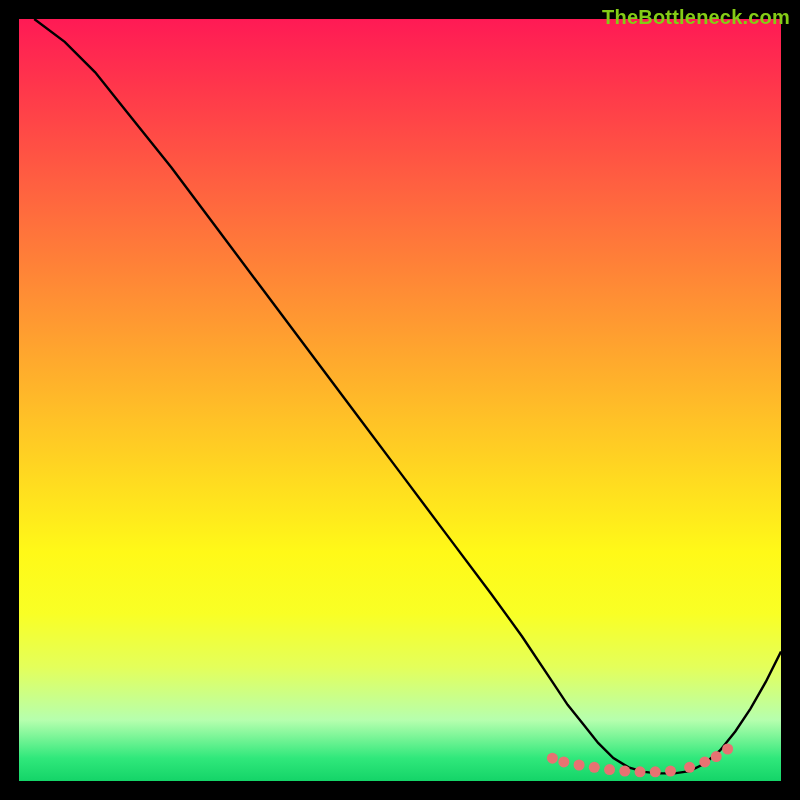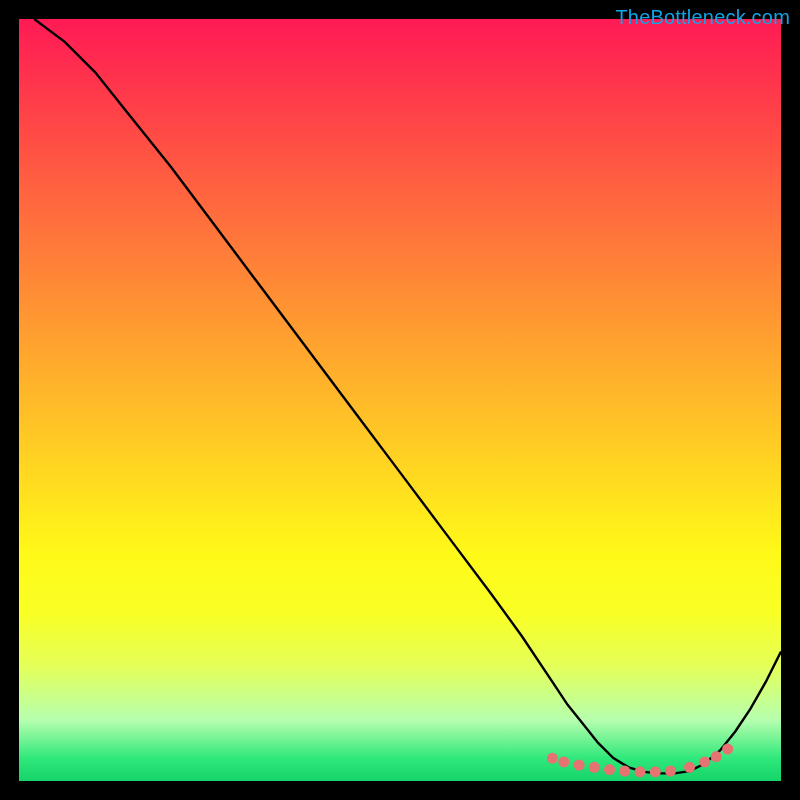--- a/index.html
+++ b/index.html
@@ -1,17 +1,17 @@
 <!DOCTYPE html>
 <html><head>
 <meta charset="utf-8">
 <style>
   * { margin: 0; padding: 0; box-sizing: border-box; }
   body { width: 800px; height: 800px; background: #000; position: relative; font-family: Arial, sans-serif; }
-  .watermark { position: absolute; top: 6px; right: 10px; color: #0ea5e9; font-size: 20px; font-weight: 400; z-index: 10; letter-spacing: 0.2px; }
+  .watermark { position: absolute; top: 6px; right: 10px; color: #84cc16; font-size: 20px; font-weight: 700; z-index: 10; letter-spacing: 0.2px; }
   .plot-area { position: absolute; left: 19px; top: 19px; width: 762px; height: 762px; }
   .gradient-fill { width: 100%; height: 100%; position: absolute;
     background: linear-gradient(to bottom,
       #ff1a55 0%,
       #ff3a4a 10%,
       #ff6140 22%,
       #ff8736 34%,
       #ffad2c 46%,
       #ffd322 58%,
       #fff918 70%,

